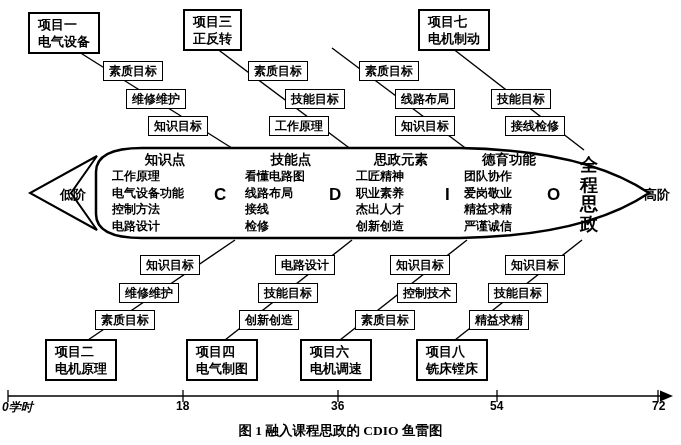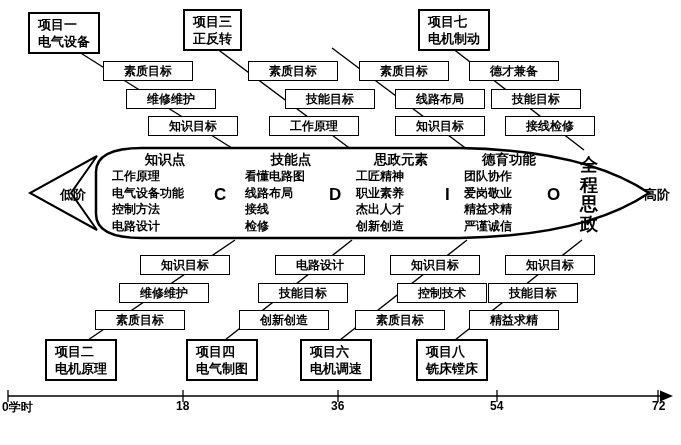--- a/index.html
+++ b/index.html
@@ -3,21 +3,21 @@
 <meta charset="utf-8">
 <style>
   html,body{margin:0;padding:0;background:#fff;}
   #stage{
     position:relative;width:681px;height:445px;background:#fff;overflow:hidden;
     font-family:"Liberation Sans",sans-serif;color:#000;
   }
   #bg-svg{position:absolute;left:0;top:0;width:681px;height:445px;}
   .box-sm{
     position:absolute;border:1.5px solid #000;background:#fff;
-    font-size:12px;font-weight:700;line-height:16px;padding:1px 20px;
+    font-size:12px;font-weight:700;line-height:16px;padding:1px 5px;
     white-space:nowrap;text-align:center;box-sizing:border-box;
   }
   .box-proj{
     position:absolute;border:2px solid #000;background:#fff;
     font-size:13px;font-weight:700;line-height:17px;padding:2px 8px;
     white-space:nowrap;text-align:left;box-sizing:border-box;
   }
   .box-proj span{display:block;}
   .col{position:absolute;}
   .col-header{font-size:13.5px;font-weight:700;text-align:center;line-height:17px;white-space:nowrap;}
@@ -82,21 +82,20 @@
   <div class="box-sm" style="left:148px;top:116px;">知识目标</div>
 
   <div class="box-sm" style="left:248px;top:61px;">素质目标</div>
   <div class="box-sm" style="left:285px;top:89px;">技能目标</div>
   <div class="box-sm" style="left:269px;top:116px;">工作原理</div>
 
   <div class="box-sm" style="left:359px;top:61px;">素质目标</div>
   <div class="box-sm" style="left:395px;top:89px;">线路布局</div>
   <div class="box-sm" style="left:395px;top:116px;">知识目标</div>
 
-  <div class="box-sm" style="left:469px;top:61px;">德才兼备</div>
   <div class="box-sm" style="left:491px;top:89px;">技能目标</div>
   <div class="box-sm" style="left:505px;top:116px;">接线检修</div>
 
   <div class="col" style="left:112px;top:151px;width:106px;">
     <div class="col-header">知识点</div>
     <div class="col-item">工作原理</div>
     <div class="col-item">电气设备功能</div>
     <div class="col-item">控制方法</div>
     <div class="col-item">电路设计</div>
   </div>
@@ -158,20 +157,21 @@
   </div>
   <div class="box-proj" style="left:300px;top:339px;">
     <span>项目六</span>
     <span>电机调速</span>
   </div>
   <div class="box-proj" style="left:416px;top:339px;">
     <span>项目八</span>
     <span>铣床镗床</span>
   </div>
 
-  <div class="tick-label" style="left:2px;">0学时</div>
+  <div class="tick-label" style="left:2px;font-style:italic;">0学时</div>
   <div class="tick-label" style="left:176px;">18</div>
   <div class="tick-label" style="left:331px;">36</div>
   <div class="tick-label" style="left:490px;">54</div>
   <div class="tick-label" style="left:652px;">72</div>
 
+  <div class="caption">图 1  融入课程思政的 CDIO 鱼雷图</div>
 
 </div>
 
 </body></html>

